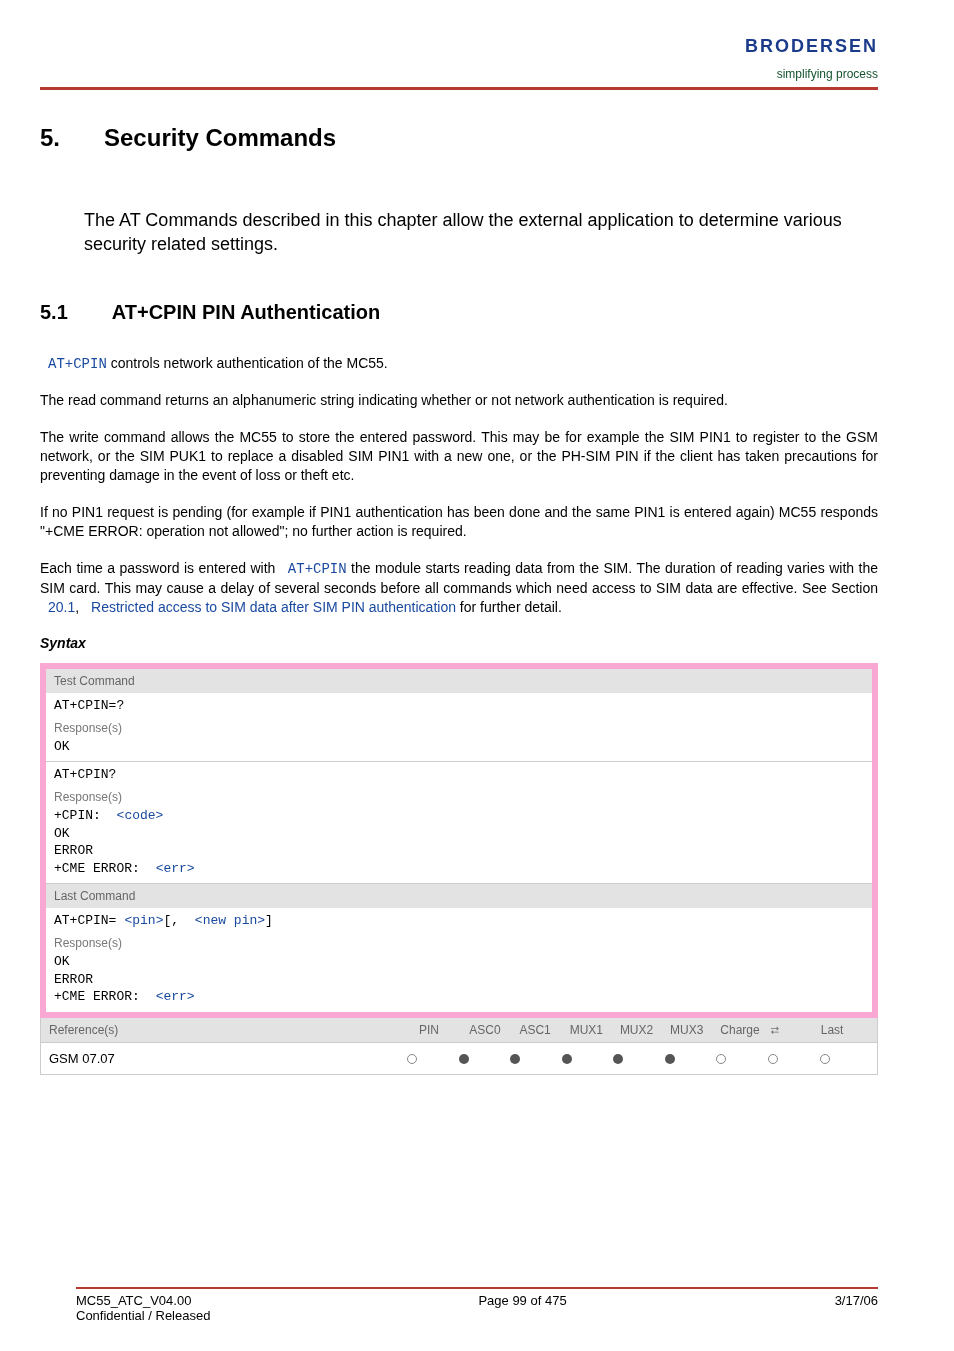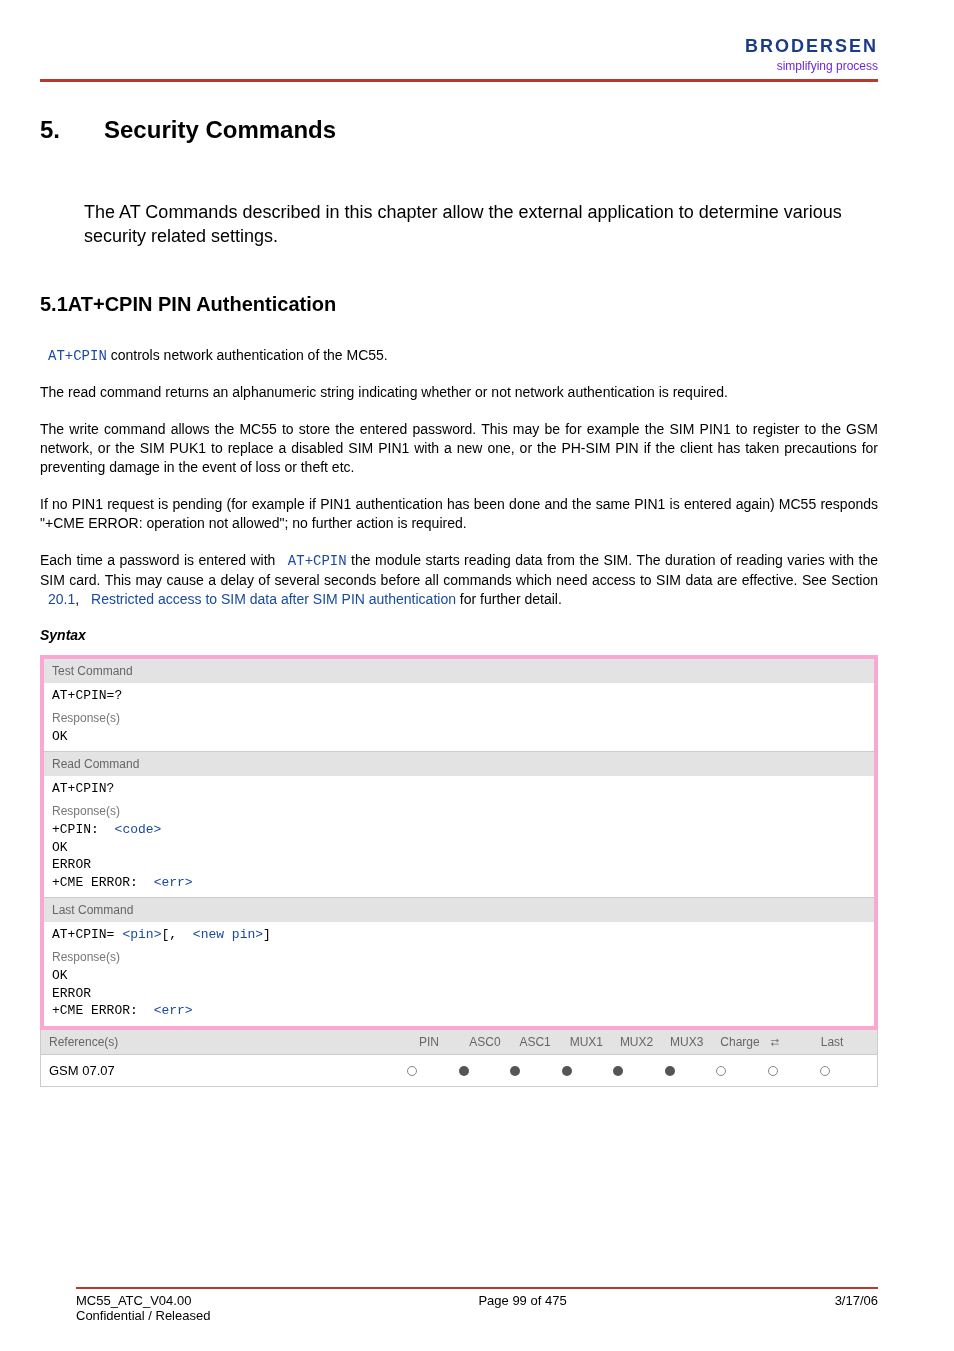--- a/index.html
+++ b/index.html
@@ -24,22 +24,22 @@
   .logo-block { text-align: right; }
   .logo-name {
     font-family: "Arial Black", Arial, sans-serif;
     font-weight: 900;
     letter-spacing: 2px;
     font-size: 18px;
     color: #1a3a8a;
   }
   .logo-tag {
     font-size: 12px;
-    color: #6d28d9;
-    margin-top: 2px;
+    color: #14532d;
+    margin-top: 10px;
   }
   .hr-top {
     border: none;
     border-top: 3px solid #b63a2f;
     margin-bottom: 34px;
   }
   .h1-row {
     display: flex;
     gap: 44px;
     font-size: 24px;
@@ -47,41 +47,42 @@
     margin-bottom: 56px;
   }
   .intro {
     font-size: 18px;
     line-height: 1.35;
     margin-bottom: 44px;
     margin-left: 44px;
   }
   .h2-row {
     display: flex;
+    gap: 44px;
     font-size: 20px;
     font-weight: bold;
     margin-bottom: 30px;
   }
   .p {
     font-size: 14px;
     line-height: 1.35;
     margin-bottom: 18px;
     text-align: justify;
   }
   .mono { font-family: "Courier New", monospace; font-size: 14px; }
   .link { color: #1a4aa0; margin-left: 8px; }
   .syntax-hdr {
     font-weight: bold;
     font-style: italic;
     font-size: 14px;
     margin-top: 10px;
     margin-bottom: 12px;
   }
   .box {
-    border: 4px solid #f9a8d4;
+    border: 6px solid #f9a8d4;
     font-size: 13px;
   }
   .box .sect-hdr {
     background: #e3e3e3;
     color: #666;
     padding: 5px 8px;
     font-size: 12px;
   }
   .box .cmd {
     padding: 5px 8px;
@@ -206,21 +207,20 @@
 
   <div class="box">
 
     <div class="sect-hdr">Test Command</div>
     <div class="cmd">AT+CPIN=?</div>
     <div class="resp-lbl">Response(s)</div>
     <div class="resp-body">OK</div>
 
     <div class="divider"></div>
 
-    <div class="sect-hdr">Read Command</div>
     <div class="cmd">AT+CPIN?</div>
     <div class="resp-lbl">Response(s)</div>
     <div class="resp-body">
       <span>+CPIN: </span><span class="link">&lt;code&gt;</span><br>
       <span>OK</span><br>
       <span>ERROR</span><br>
       <span>+CME ERROR: </span><span class="link">&lt;err&gt;</span>
     </div>
 
     <div class="divider"></div>

